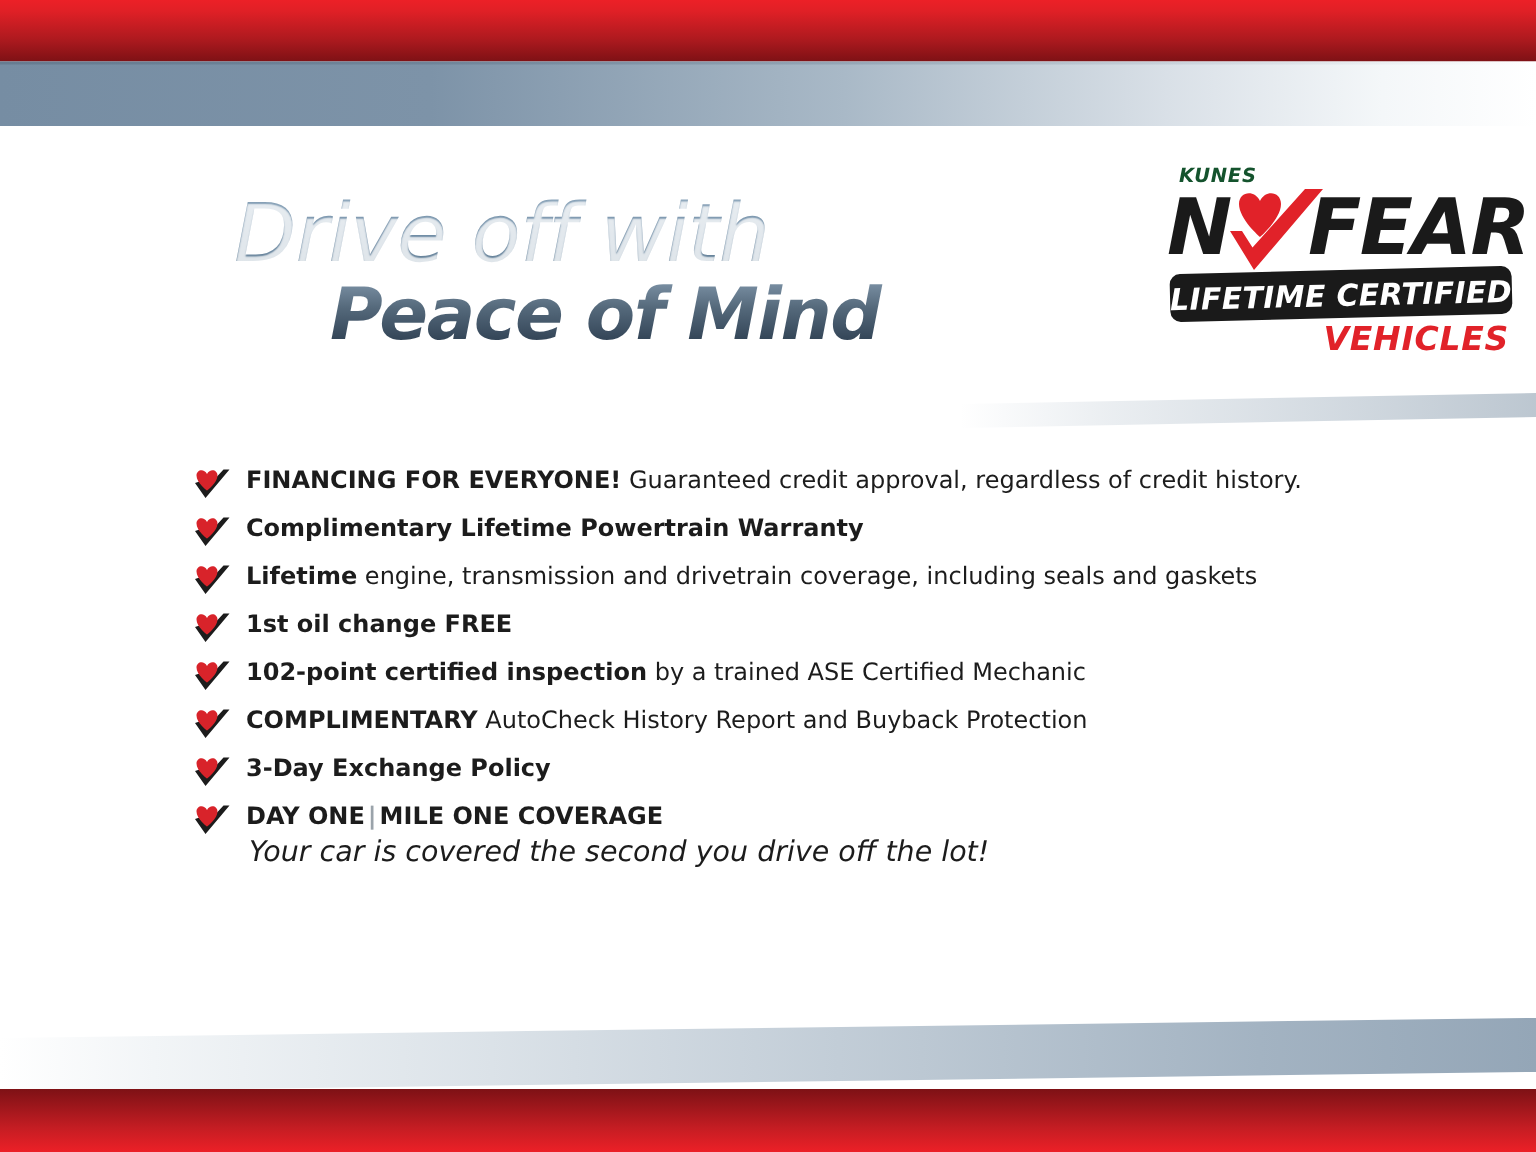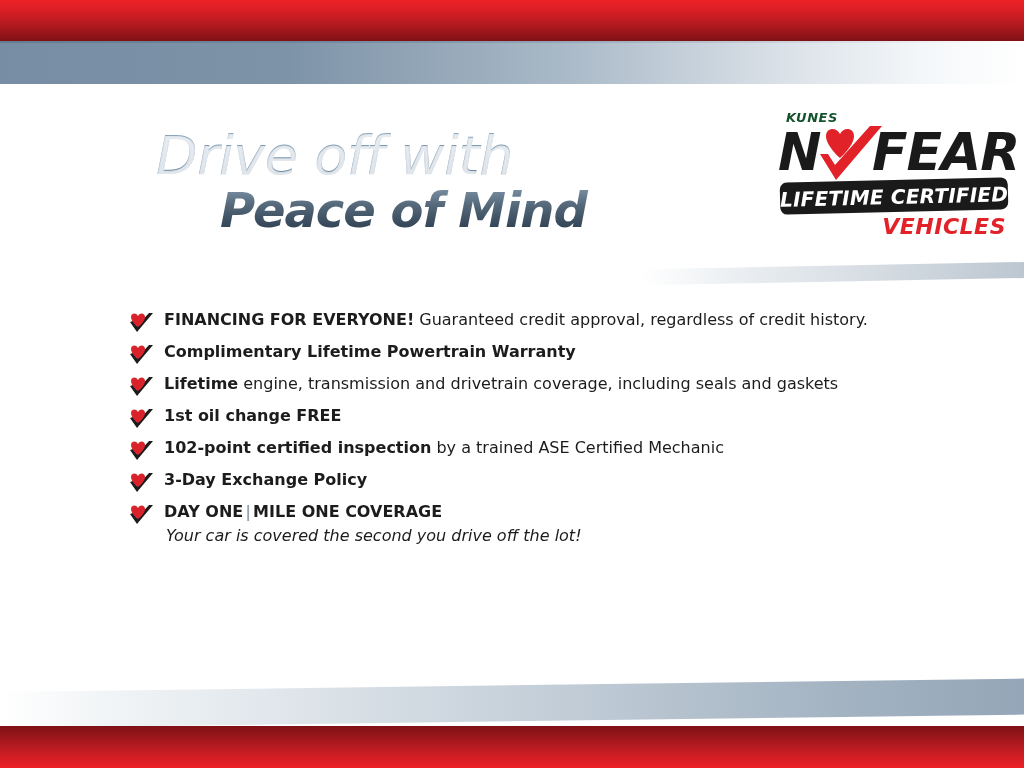--- a/index.html
+++ b/index.html
@@ -198,21 +198,21 @@
     font-weight: bold;
   }
   .benefit-text .sep {
     color: #9aa3aa;
     font-weight: bold;
     padding: 0 2px;
   }
   .benefit-sub {
     font-family: "DejaVu Sans", sans-serif;
     font-style: italic;
-    font-size: 16px;
+    font-size: 19px;
     line-height: 22px;
     color: #1c1c1c;
     margin-left: 2px;
     margin-top: 2px;
     white-space: nowrap;
   }
 </style>
 </head>
 <body>
 
@@ -279,20 +279,27 @@
     </div>
 
     <div class="benefit">
       <svg class="benefit-icon" viewBox="0 0 26 22">
         <path d="M2 10 L9 20 L25 1 L21 1 L9 14 L5 9 Z" fill="#1c1c1c"></path>
         <path d="M3 5 C3 1, 8 0, 10 4 C12 0, 17 1, 17 5 C17 10, 10 15, 10 15 C10 15, 3 10, 3 5 Z" fill="#d8232a"></path>
       </svg>
       <div class="benefit-text"><span class="b">102-point certified inspection</span><span> by a trained ASE Certified Mechanic</span></div>
     </div>
 
+    <div class="benefit">
+      <svg class="benefit-icon" viewBox="0 0 26 22">
+        <path d="M2 10 L9 20 L25 1 L21 1 L9 14 L5 9 Z" fill="#1c1c1c"></path>
+        <path d="M3 5 C3 1, 8 0, 10 4 C12 0, 17 1, 17 5 C17 10, 10 15, 10 15 C10 15, 3 10, 3 5 Z" fill="#d8232a"></path>
+      </svg>
+      <div class="benefit-text"><span class="b">COMPLIMENTARY</span><span> AutoCheck History Report and Buyback Protection</span></div>
+    </div>
 
     <div class="benefit">
       <svg class="benefit-icon" viewBox="0 0 26 22">
         <path d="M2 10 L9 20 L25 1 L21 1 L9 14 L5 9 Z" fill="#1c1c1c"></path>
         <path d="M3 5 C3 1, 8 0, 10 4 C12 0, 17 1, 17 5 C17 10, 10 15, 10 15 C10 15, 3 10, 3 5 Z" fill="#d8232a"></path>
       </svg>
       <div class="benefit-text"><span class="b">3-Day Exchange Policy</span><span></span></div>
     </div>
 
 

